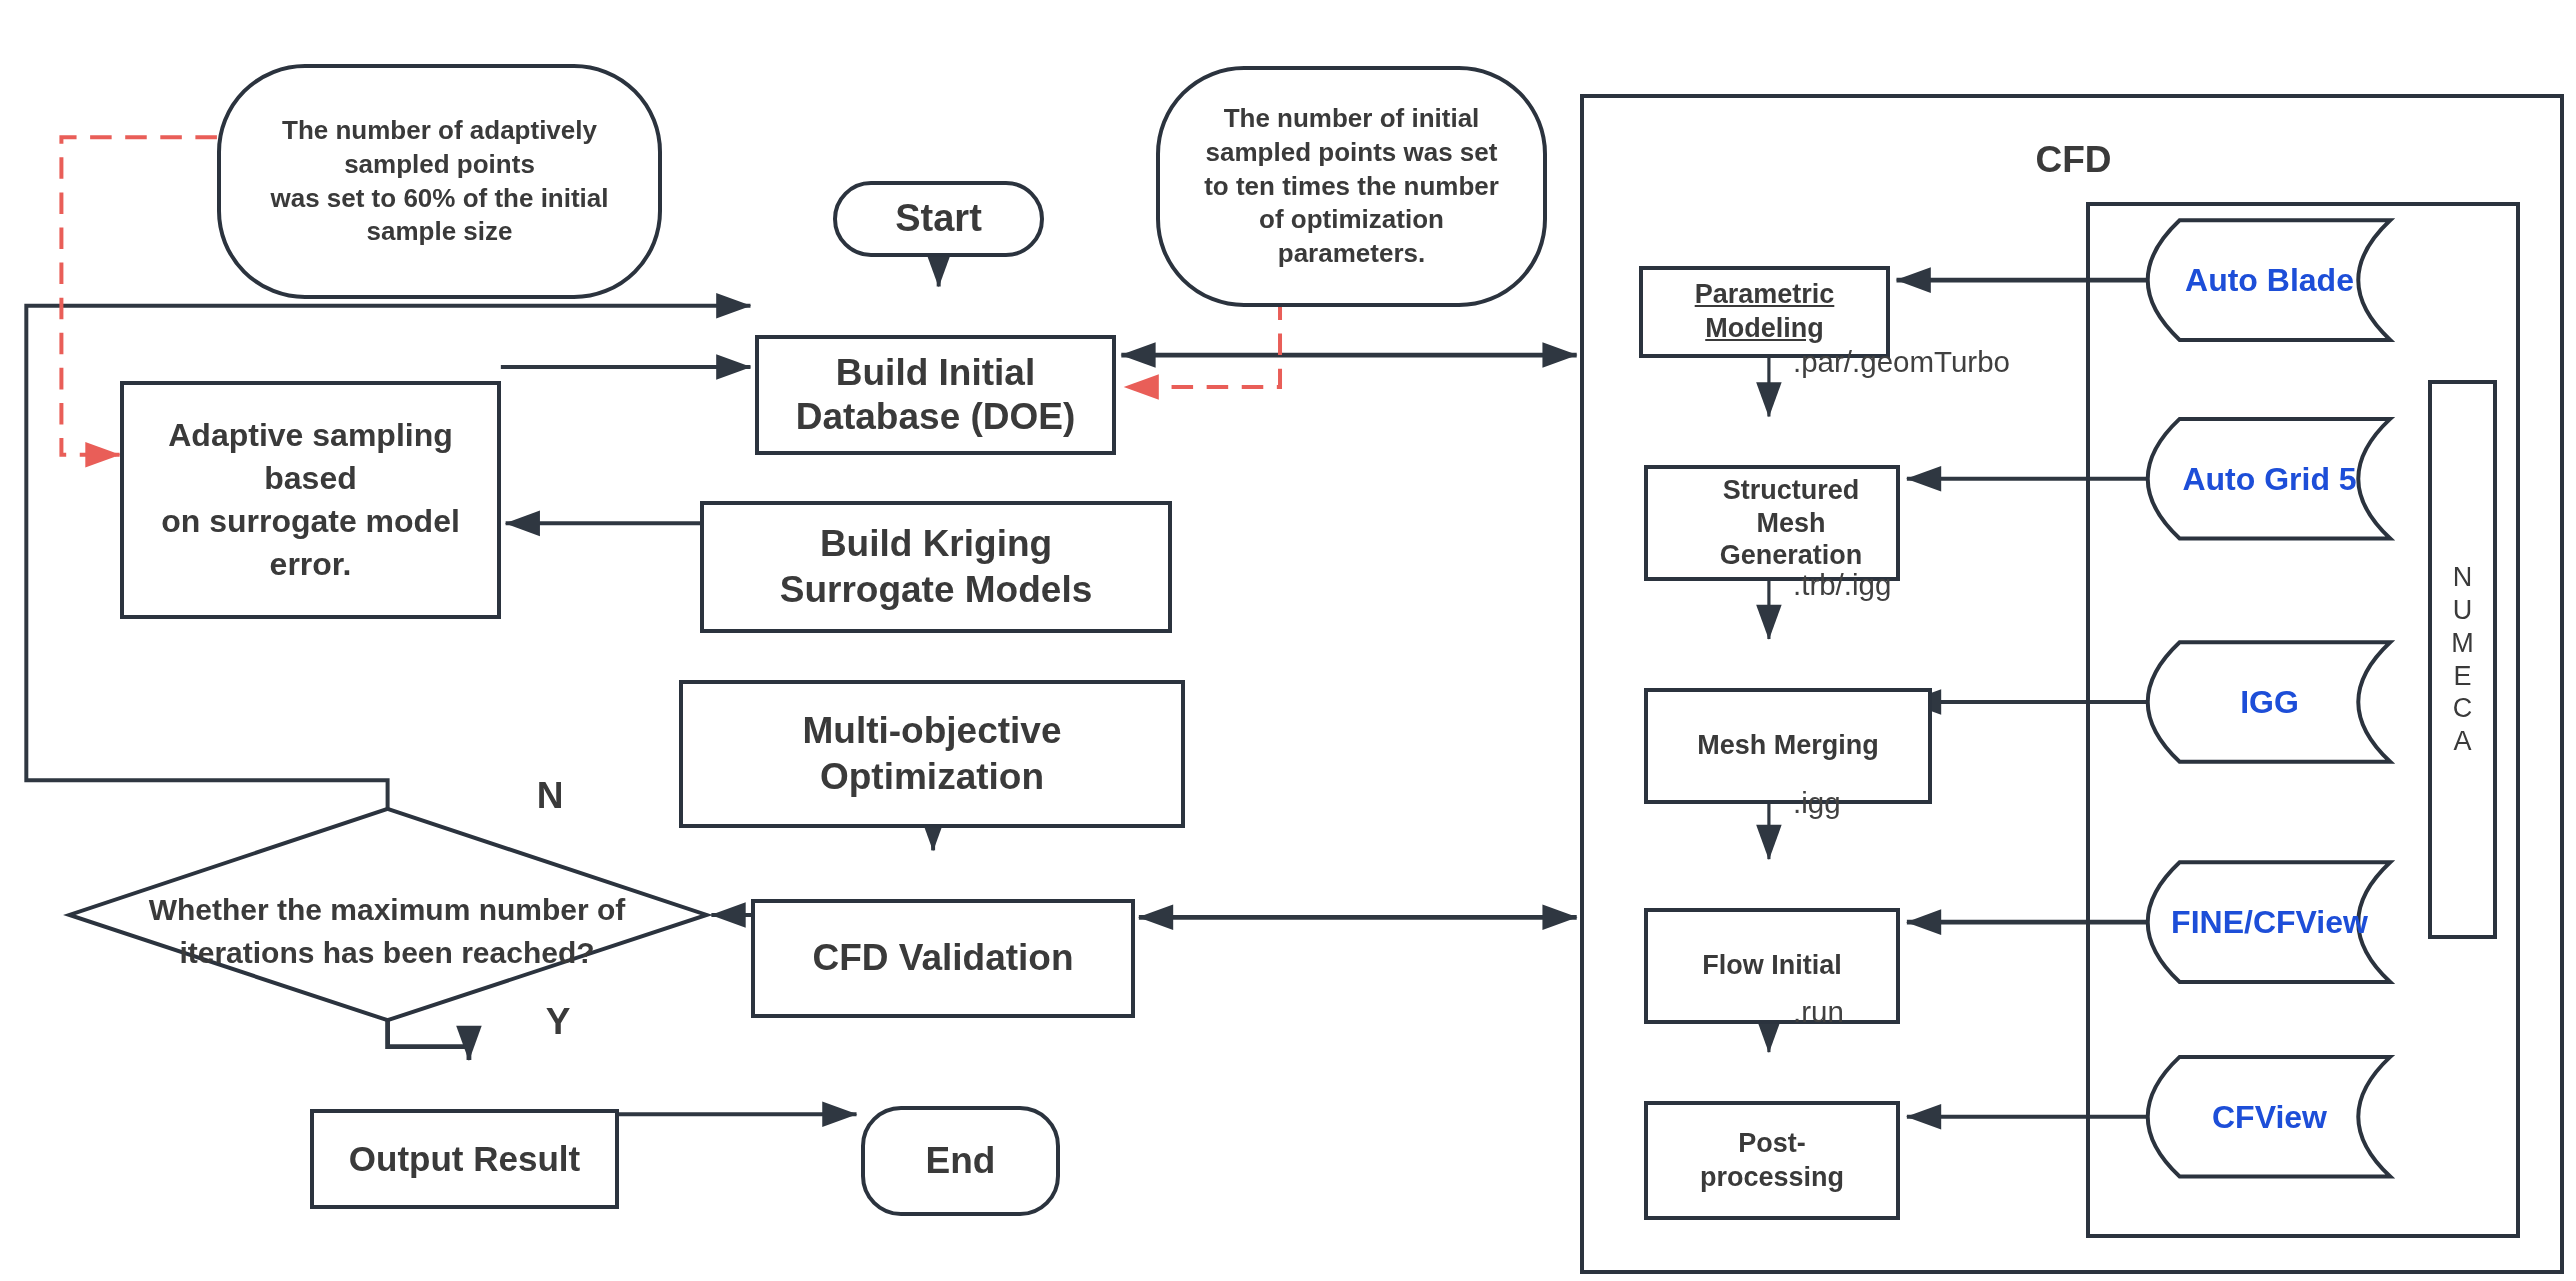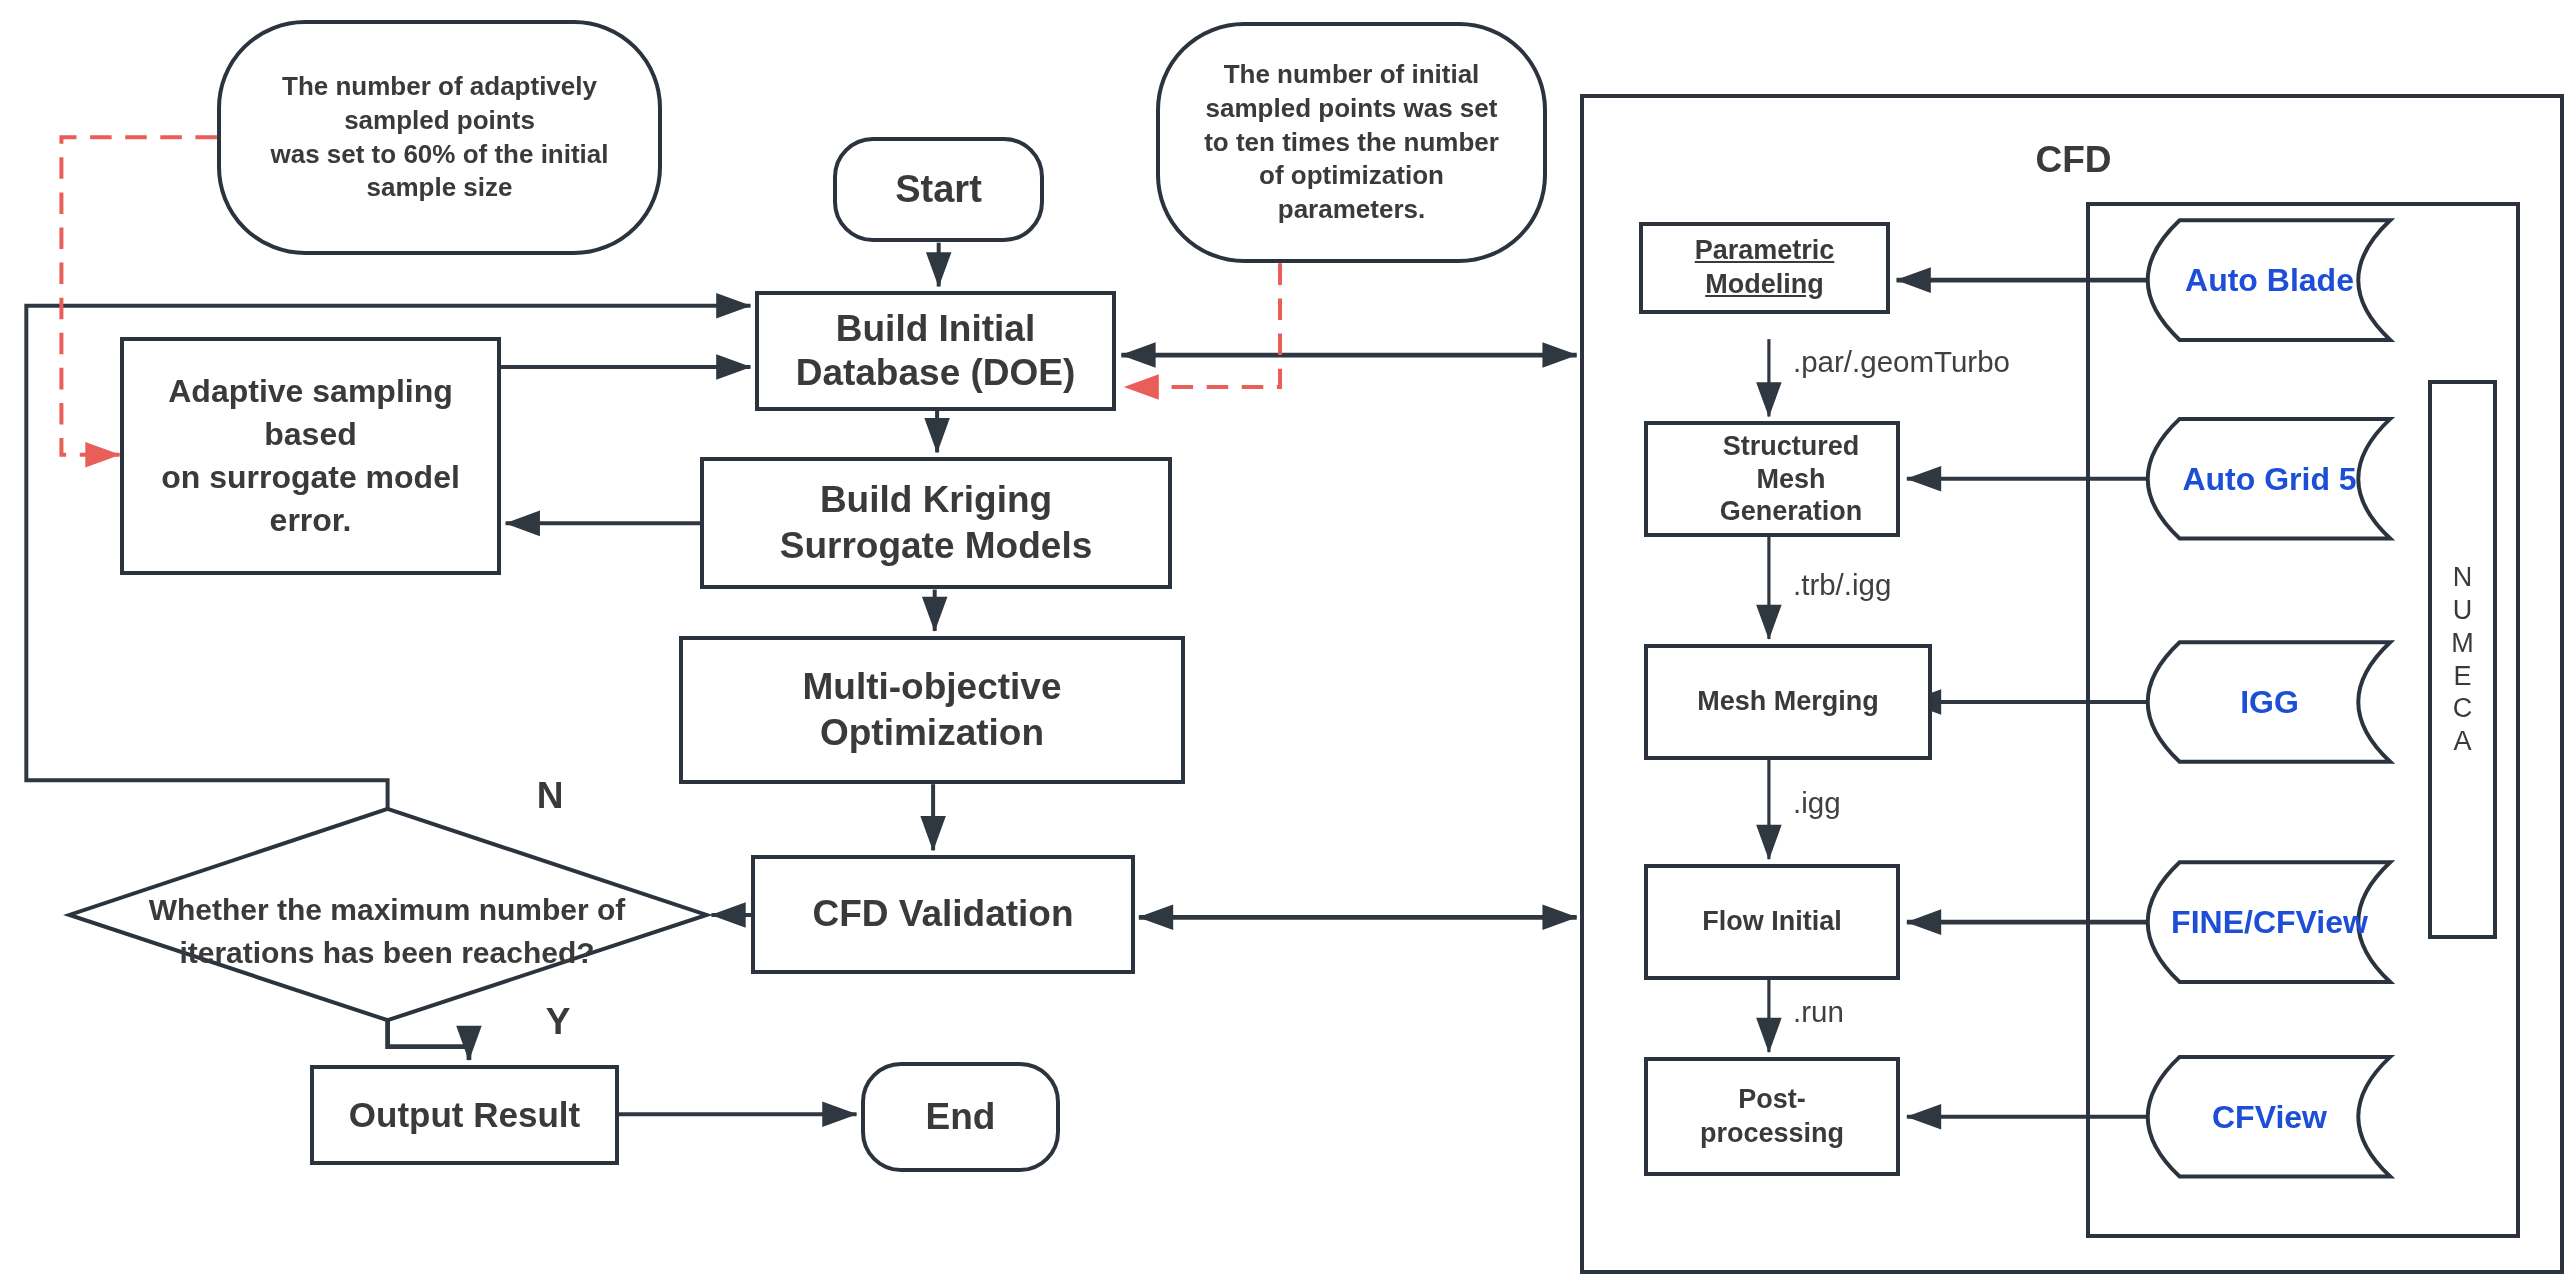--- a/index.html
+++ b/index.html
@@ -6,20 +6,21 @@
   #stage{
     position:relative;width:2576px;height:1282px;background:#ffffff;overflow:hidden;
     font-family:"Liberation Sans", sans-serif;color:#3a3a3a;
   }
   #wires{position:absolute;left:0;top:0;z-index:0;}
   .node{
     position:absolute;z-index:1;background:#ffffff;border:4.8px solid #2b333e;
     display:flex;align-items:center;justify-content:center;text-align:center;
     font-weight:bold;white-space:pre-line;color:#3a3a3a;box-sizing:border-box;
     line-height:1.25;
+    margin-top:44px;
   }
   .stadium{border-width:4px;border-radius:40px;}
   .bubble{border-width:4px;border-radius:88px;font-size:26px;line-height:1.3;}
   .plain{
     position:absolute;z-index:1;display:flex;align-items:center;justify-content:center;
     text-align:center;font-weight:bold;white-space:pre-line;color:#3a3a3a;box-sizing:border-box;
   }
   .filelabel{
     position:absolute;z-index:1;font-weight:normal;color:#404040;font-size:29.5px;
     white-space:nowrap;z-index:1;
@@ -93,21 +94,21 @@
   <div class="node bubble" style="left:217px;top:20px;width:445px;height:235px;">The number of adaptively
 sampled points
 was set to 60% of the initial
 sample size</div>
   <div class="node bubble" style="left:1156px;top:22px;width:391px;height:241px;">The number of initial
 sampled points was set
 to ten times the number
 of optimization
 parameters.</div>
 
-  <div class="node stadium" style="left:833px;top:137px;width:211px;height:105px;font-size:38px;">Start</div>
+  <div class="node stadium" style="left:833px;top:137px;width:211px;height:76px;font-size:38px;">Start</div>
   <div class="node" style="left:755px;top:291px;width:361px;height:120px;font-size:37px;line-height:1.18;">Build Initial
 Database (DOE)</div>
   <div class="node" style="left:120px;top:337px;width:381px;height:238px;font-size:32px;line-height:1.35;">Adaptive sampling based
 on surrogate model
 error.</div>
   <div class="node" style="left:679px;top:636px;width:506px;height:148px;font-size:37px;">Multi-objective
 Optimization</div>
   <div class="node" style="left:700px;top:457px;width:472px;height:132px;font-size:37px;">Build Kriging
 Surrogate Models</div>
   <div class="node" style="left:751px;top:855px;width:384px;height:119px;font-size:37px;">CFD Validation</div>

